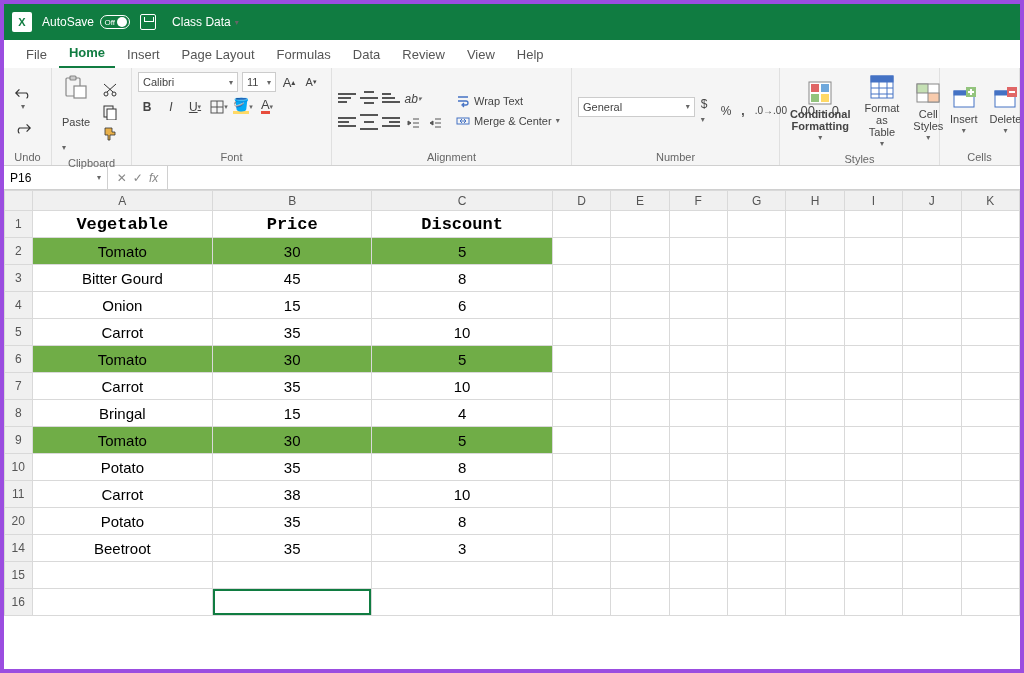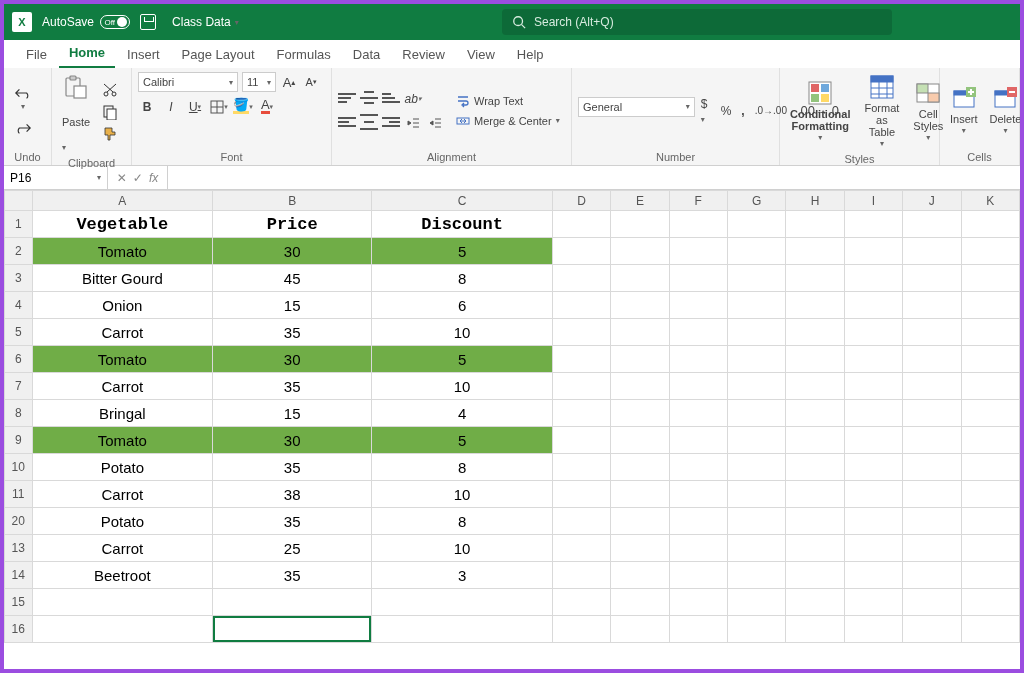--- a/index.html
+++ b/index.html
@@ -93,29 +93,20 @@
     <span>AutoSave</span>
     <div class="autosave-toggle">
       <span>Off</span>
       <div class="knob"></div>
     </div>
   </div>
   <div class="save-icon"></div>
   <div class="filename">
     <span>Class Data</span>
     <span class="dd-caret">▾</span>
-  </div>
-  <div class="search-wrap">
-    <div class="search-box">
-      <svg class="search-icon-svg" viewBox="0 0 16 16" fill="none" stroke="#d7ebdf" stroke-width="1.5">
-          <circle cx="7" cy="7" r="5"></circle>
-          <line x1="11" y1="11" x2="15" y2="15"></line>
-        </svg>
-      <span>Search (Alt+Q)</span>
-    </div>
   </div>
 </div>
 
 <div class="menubar" id="menubar">
     <div class="menutab">File</div>
     <div class="menutab active">Home</div>
     <div class="menutab">Insert</div>
     <div class="menutab">Page Layout</div>
     <div class="menutab">Formulas</div>
     <div class="menutab">Data</div>
@@ -585,34 +576,20 @@
           <td class="cell"></td>
           <td class="cell"></td>
           <td class="cell"></td>
           <td class="cell"></td>
           <td class="cell"></td>
           <td class="cell"></td>
           <td class="cell"></td>
           <td class="cell"></td>
         </tr>
         <tr class="">
-          <td class="rowhdr">13</td>
-          <td class="cell filled">Carrot</td>
-          <td class="cell filled">25</td>
-          <td class="cell filled">10</td>
-          <td class="cell"></td>
-          <td class="cell"></td>
-          <td class="cell"></td>
-          <td class="cell"></td>
-          <td class="cell"></td>
-          <td class="cell"></td>
-          <td class="cell"></td>
-          <td class="cell"></td>
-        </tr>
-        <tr class="">
           <td class="rowhdr">14</td>
           <td class="cell filled">Beetroot</td>
           <td class="cell filled">35</td>
           <td class="cell filled">3</td>
           <td class="cell"></td>
           <td class="cell"></td>
           <td class="cell"></td>
           <td class="cell"></td>
           <td class="cell"></td>
           <td class="cell"></td>

